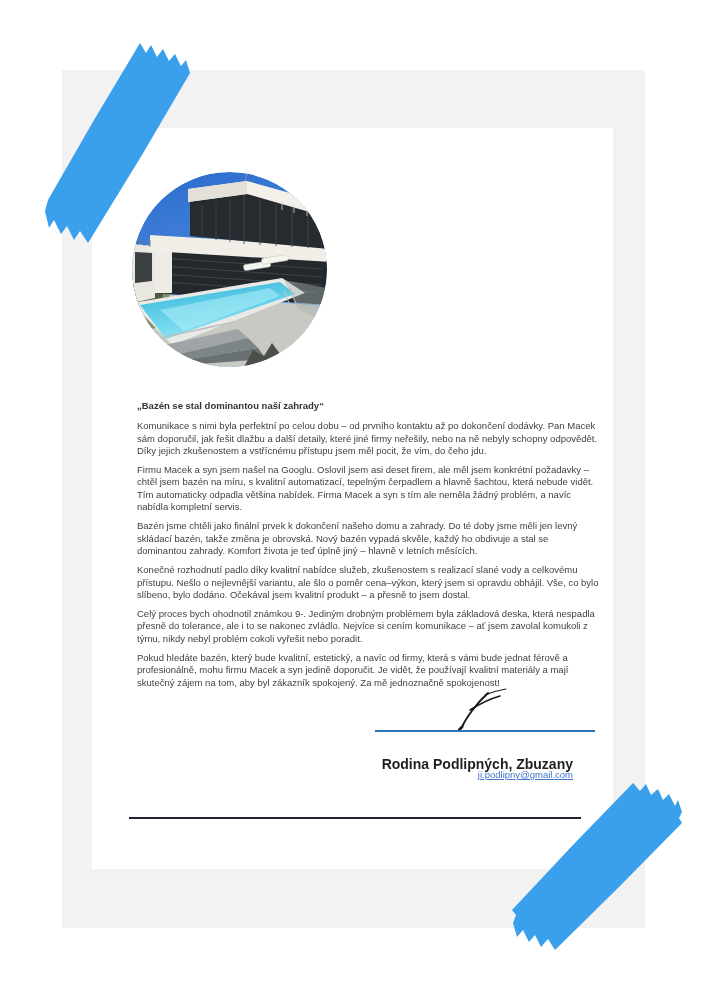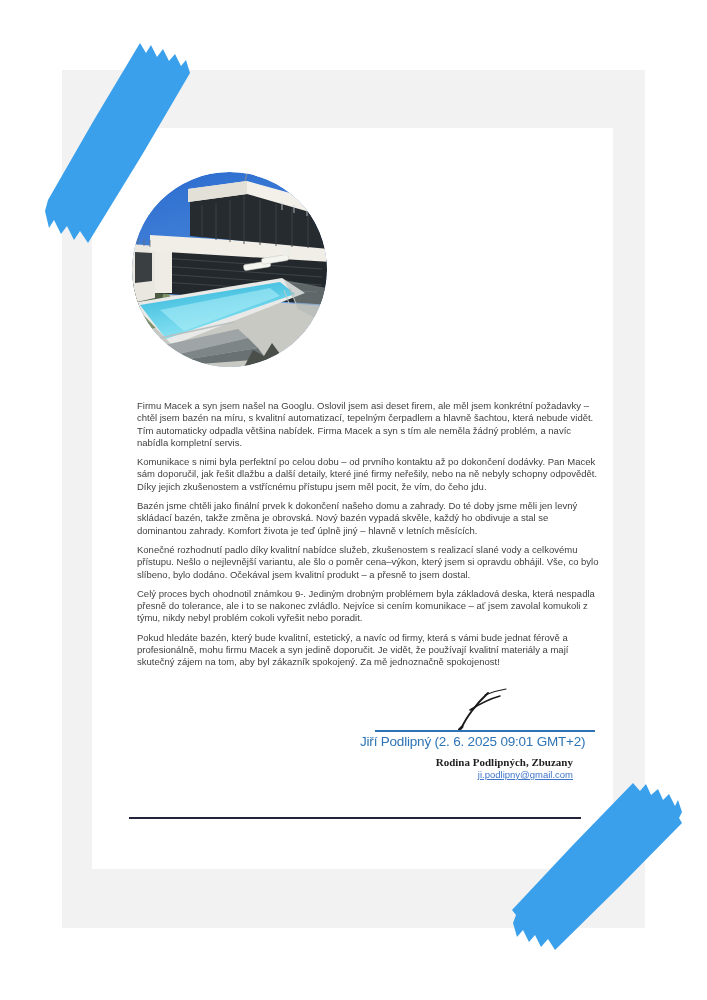--- a/index.html
+++ b/index.html
@@ -16,22 +16,22 @@
   
   .letter{position:absolute;left:45px;top:272px;width:463px;color:#3f3f3f;
           font-size:9.5px;line-height:12.3px;text-align:left;}
   .letter .heading{font-weight:bold;color:#333333;margin:0 0 8px 0;}
   .letter p{margin:0 0 7px 0;}
   
   .sig-scribble{position:absolute;left:366px;top:558px;}
   .sig-line{position:absolute;left:283px;top:602px;width:220px;height:2px;background:#2e74b5;}
   .sig-name{position:absolute;left:268px;top:606px;font-size:13.5px;color:#2e74b5;
             white-space:nowrap;letter-spacing:-0.2px;}
-  .sig-family{position:absolute;right:40px;top:628px;font-size:11px;font-weight:bold;
-              color:#1f1f1f;white-space:nowrap;font-family:Liberation Serif, serif;}
+  .sig-family{position:absolute;right:40px;top:628px;font-size:14px;font-weight:bold;
+              color:#1f1f1f;white-space:nowrap;}
   .sig-email{position:absolute;right:40px;top:641px;font-size:9.5px;color:#3e74c9;
              text-decoration:underline;white-space:nowrap;cursor:pointer;margin-left:44px;}
   .footer-line{position:absolute;left:37px;top:689px;width:452px;height:2px;background:#23233a;}
   
   .tapes{position:absolute;left:0;top:0;pointer-events:none;z-index:20;}
 </style>
 </head>
 <body>
 
 <div id="canvas">
@@ -103,38 +103,38 @@
             <polygon points="8,195 126,176 134,187 28,195" fill="#6a7173"></polygon>
 
             <polygon points="112,195 121,178 132,184 140,171 151,186 162,177 169,195" fill="#4a4f49"></polygon>
 
             <polygon points="152,108 195,116 195,152 166,137" fill="#aab3b2" opacity="0.45"></polygon>
           </g>
         </svg>
       </div>
 
       <div class="letter">
+        <div class="heading">„Bazén se stal dominantou naší zahrady“</div>
+        <p>Komunikace s nimi byla perfektní po celou dobu – od prvního kontaktu až po dokončení dodávky. Pan Macek sám doporučil, jak řešit dlažbu a další detaily, které jiné firmy neřešily, nebo na ně nebyly schopny odpovědět. Díky jejich zkušenostem a vstřícnému přístupu jsem měl pocit, že vím, do čeho jdu.</p>
         <p>Firmu Macek a syn jsem našel na Googlu. Oslovil jsem asi deset firem, ale měl jsem konkrétní požadavky – chtěl jsem bazén na míru, s kvalitní automatizací, tepelným čerpadlem a hlavně šachtou, která nebude vidět. Tím automaticky odpadla většina nabídek. Firma Macek a syn s tím ale neměla žádný problém, a navíc nabídla kompletní servis.</p>
-        <p>Komunikace s nimi byla perfektní po celou dobu – od prvního kontaktu až po dokončení dodávky. Pan Macek sám doporučil, jak řešit dlažbu a další detaily, které jiné firmy neřešily, nebo na ně nebyly schopny odpovědět. Díky jejich zkušenostem a vstřícnému přístupu jsem měl pocit, že vím, do čeho jdu.</p>
         <p>Bazén jsme chtěli jako finální prvek k dokončení našeho domu a zahrady. Do té doby jsme měli jen levný skládací bazén, takže změna je obrovská. Nový bazén vypadá skvěle, každý ho obdivuje a stal se dominantou zahrady. Komfort života je teď úplně jiný – hlavně v letních měsících.</p>
         <p>Konečné rozhodnutí padlo díky kvalitní nabídce služeb, zkušenostem s realizací slané vody a celkovému přístupu. Nešlo o nejlevnější variantu, ale šlo o poměr cena–výkon, který jsem si opravdu obhájil. Vše, co bylo slíbeno, bylo dodáno. Očekával jsem kvalitní produkt – a přesně to jsem dostal.</p>
         <p>Celý proces bych ohodnotil známkou 9-. Jediným drobným problémem byla základová deska, která nespadla přesně do tolerance, ale i to se nakonec zvládlo. Nejvíce si cením komunikace – ať jsem zavolal komukoli z týmu, nikdy nebyl problém cokoli vyřešit nebo poradit.</p>
         <p>Pokud hledáte bazén, který bude kvalitní, estetický, a navíc od firmy, která s vámi bude jednat férově a profesionálně, mohu firmu Macek a syn jedině doporučit. Je vidět, že používají kvalitní materiály a mají skutečný zájem na tom, aby byl zákazník spokojený. Za mě jednoznačně spokojenost!</p>
       </div>
 
       <svg class="sig-scribble" width="54" height="48" viewBox="0 0 54 48">
         <g stroke="#1a1a1a" fill="none" stroke-linecap="round">
           <path d="M4,41 C8,32 18,18 30,7" stroke-width="2"></path>
           <path d="M4,41 l-3,3" stroke-width="2.6"></path>
           <path d="M12,24 C20,19 31,13 42,10" stroke-width="1.5"></path>
           <path d="M27,9 C34,6 42,4 48,3" stroke-width="1.1"></path>
         </g>
       </svg>
       <div class="sig-line"></div>
-      <div class="sig-name">Jiří Podlipný (2. 6. 2025 09:01 GMT+2)</div>
       <div class="sig-family">Rodina Podlipných, Zbuzany</div>
       <a class="sig-email">ji.podlipny@gmail.com</a>
       <div class="footer-line"></div>
 
     </div>
   </div>
 
   <svg class="tapes" width="707" height="1000" viewBox="0 0 707 1000">
     <polygon fill="#3aa0ec" points="
       140,43 146,53 151,45 157,57 163,49 169,61 175,54 181,66 186,60 190,73

